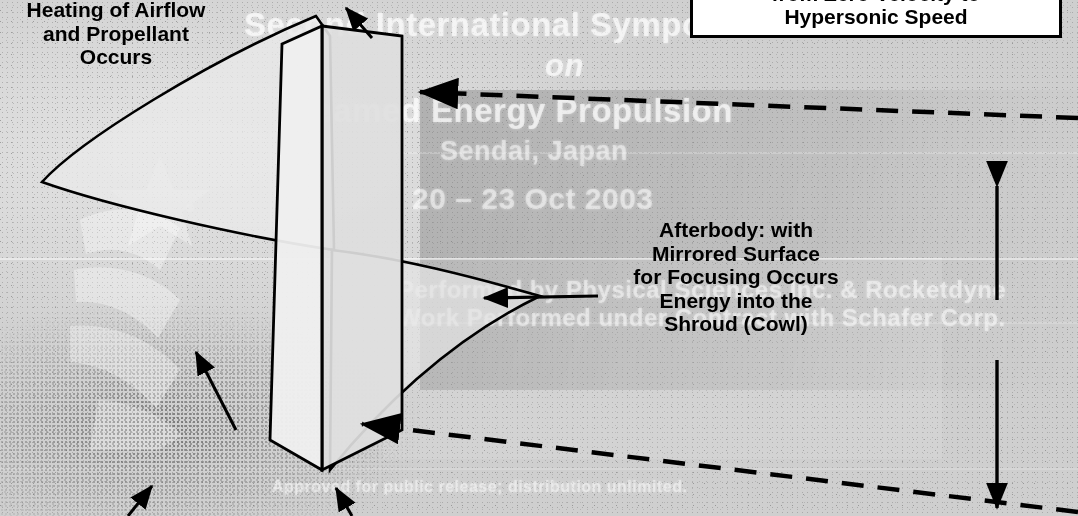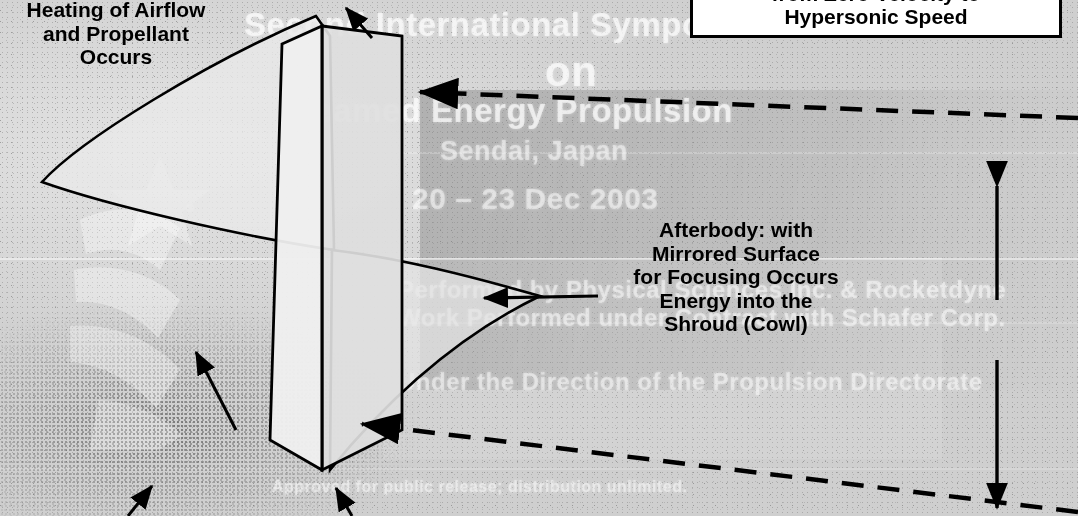--- a/index.html
+++ b/index.html
@@ -168,29 +168,28 @@
       <path d="M40 70 C70 55 110 55 140 78 L120 120 C96 98 68 96 46 104 Z" opacity=".6"></path>
       <path d="M34 120 C70 112 112 122 140 150 L118 188 C92 160 62 150 36 152 Z" opacity=".6"></path>
       <path d="M30 176 C68 172 112 188 140 220 L116 258 C90 228 58 214 30 212 Z" opacity=".55"></path>
       <path d="M58 250 C92 252 124 266 142 286 L118 300 L50 300 Z" opacity=".45"></path>
       <circle cx="150" cy="58" r="4" opacity=".5"></circle>
       <circle cx="168" cy="76" r="3" opacity=".5"></circle>
     </g>
   </svg>
 
   <div class="ghost" style="left:244px;top:6px;font-size:33px;">Second International Symposium</div>
-  <div class="ghost" style="left:545px;top:48px;font-size:42px;">on</div>
+  <div class="ghost" style="left:545px;top:48px;font-size:31px;font-style:italic;">on</div>
   <div class="ghost" style="left:290px;top:92px;font-size:33px;">Beamed Energy Propulsion</div>
   <div class="ghost dim" style="left:440px;top:136px;font-size:27px;">Sendai, Japan</div>
-  <div class="ghost dim" style="left:412px;top:182px;font-size:30px;">20 – 23 Dec 2003</div>
+  <div class="ghost dim" style="left:412px;top:182px;font-size:30px;">20 – 23 Oct 2003</div>
 
   <div class="ghost-panel"></div>
   <div class="ghost dim" style="left:398px;top:276px;font-size:24px;">Performed by Physical Sciences Inc. &amp; Rocketdyne</div>
   <div class="ghost dim" style="left:398px;top:304px;font-size:24px;">Work Performed under Contract with Schafer Corp.</div>
-  <div class="ghost dim" style="left:398px;top:368px;font-size:24px;">Under the Direction of the Propulsion Directorate</div>
   <div class="ghost dim" style="left:272px;top:478px;font-size:16px;">Approved for public release; distribution unlimited.</div>
 
   <svg class="drawing" viewBox="0 0 1078 516">
     <defs>
       <marker id="arrowhead" markerWidth="9" markerHeight="7" refX="8.5" refY="3.5" orient="auto">
         <polygon points="0 0, 9 3.5, 0 7" fill="#000"></polygon>
       </marker>
       <marker id="arrowhead-sm" markerWidth="8" markerHeight="6.5" refX="7.5" refY="3.25" orient="auto">
         <polygon points="0 0, 8 3.25, 0 6.5" fill="#000"></polygon>
       </marker>

